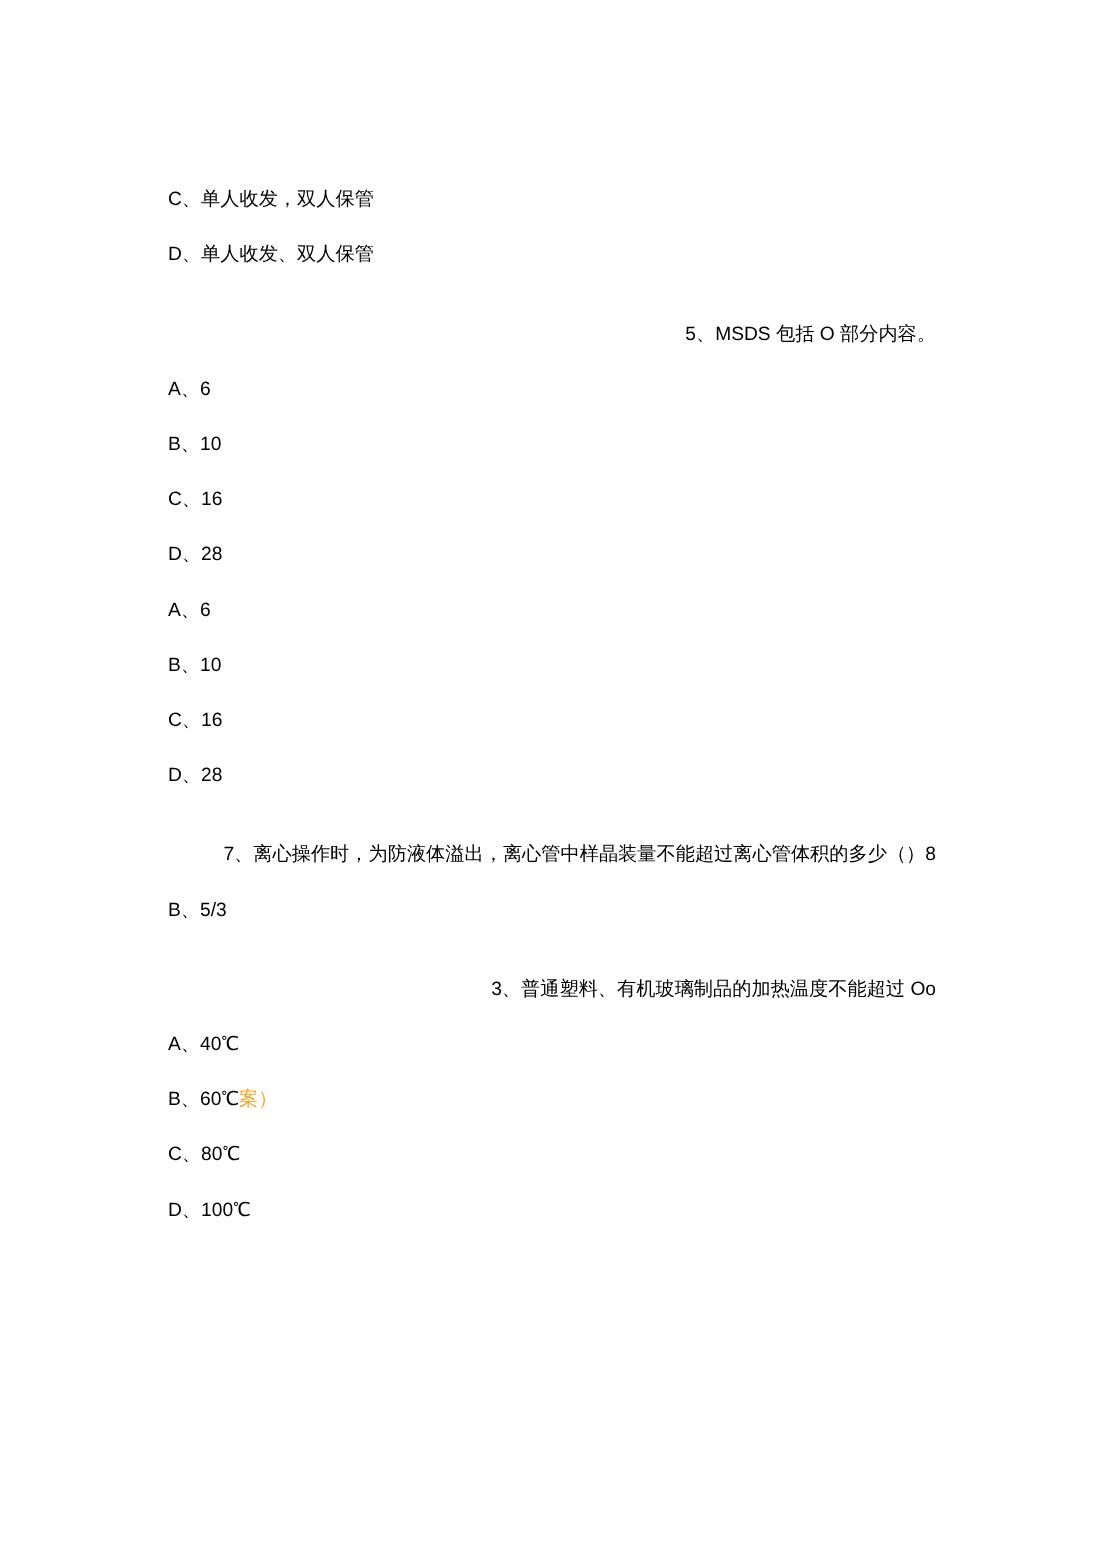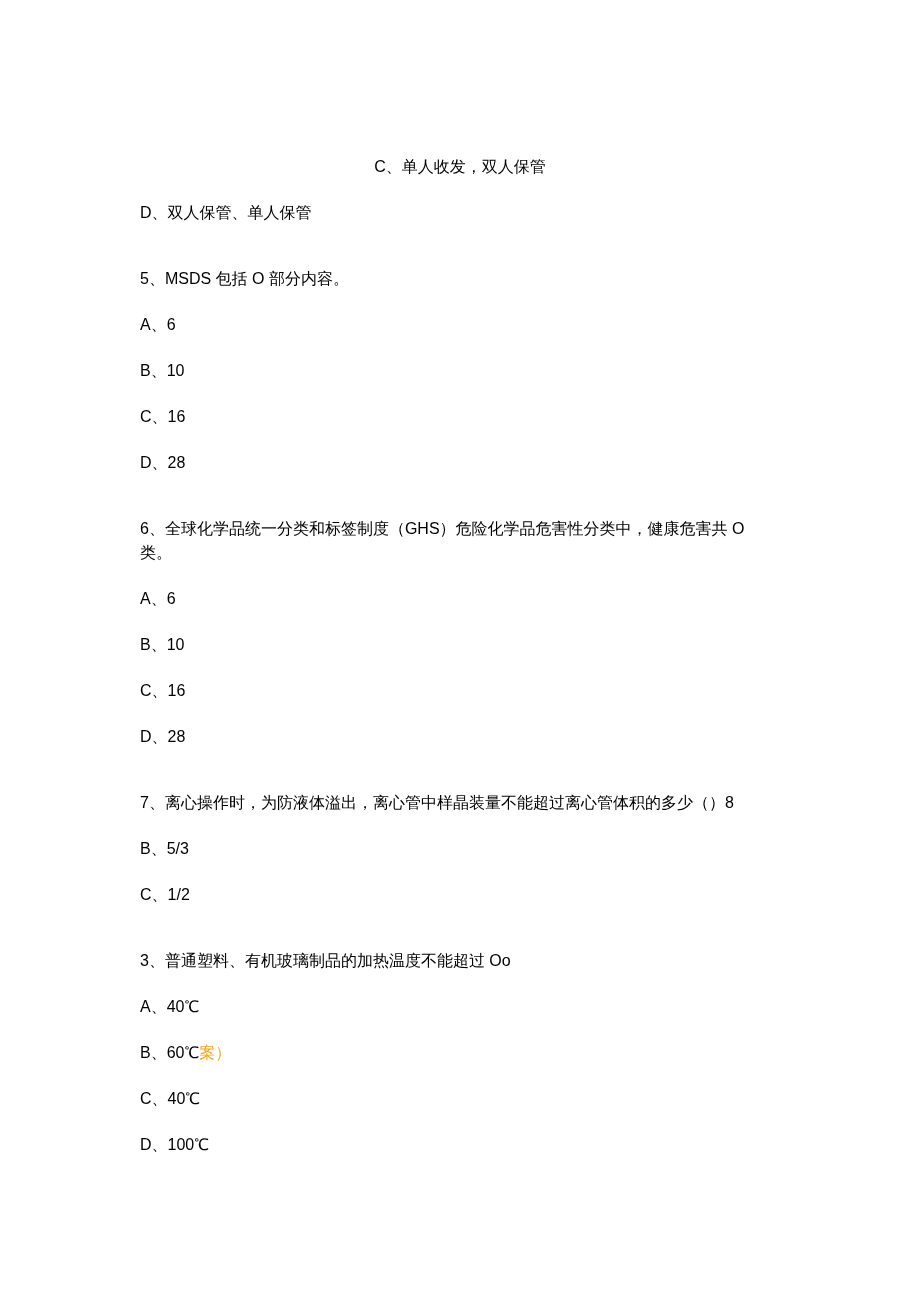--- a/index.html
+++ b/index.html
@@ -17,54 +17,52 @@
     padding: 155px 140px 120px 140px;
     box-sizing: border-box;
     position: relative;
   }
   .option {
     margin-bottom: 22px;
   }
   .question {
     margin-top: 42px;
     margin-bottom: 22px;
+    text-align: right;
   }
   .no-top-margin {
     margin-top: 0;
-    text-align: center;
   }
   .orange {
     color: #f5a623;
   }
 </style>
 </head>
 <body>
 
 <div class="page">
 
   <div class="option no-top-margin">C、单人收发，双人保管</div>
-  <div class="option">D、双人保管、单人保管</div>
+  <div class="option">D、单人收发、双人保管</div>
 
   <div class="question">5、MSDS 包括 O 部分内容。</div>
   <div class="option">A、6</div>
   <div class="option">B、10</div>
   <div class="option">C、16</div>
   <div class="option">D、28</div>
 
-  <div class="question">6、全球化学品统一分类和标签制度（GHS）危险化学品危害性分类中，健康危害共 O 类。</div>
   <div class="option">A、6</div>
   <div class="option">B、10</div>
   <div class="option">C、16</div>
   <div class="option">D、28</div>
 
   <div class="question">7、离心操作时，为防液体溢出，离心管中样晶装量不能超过离心管体积的多少（）8</div>
   <div class="option">B、5/3</div>
-  <div class="option">C、1/2</div>
 
   <div class="question">3、普通塑料、有机玻璃制品的加热温度不能超过 Oo</div>
   <div class="option">A、40℃</div>
   <div class="option">
     <span>B、60℃</span><span class="orange">案）</span>
   </div>
-  <div class="option">C、40℃</div>
+  <div class="option">C、80℃</div>
   <div class="option">D、100℃</div>
 
 </div>
 
 </body></html>

